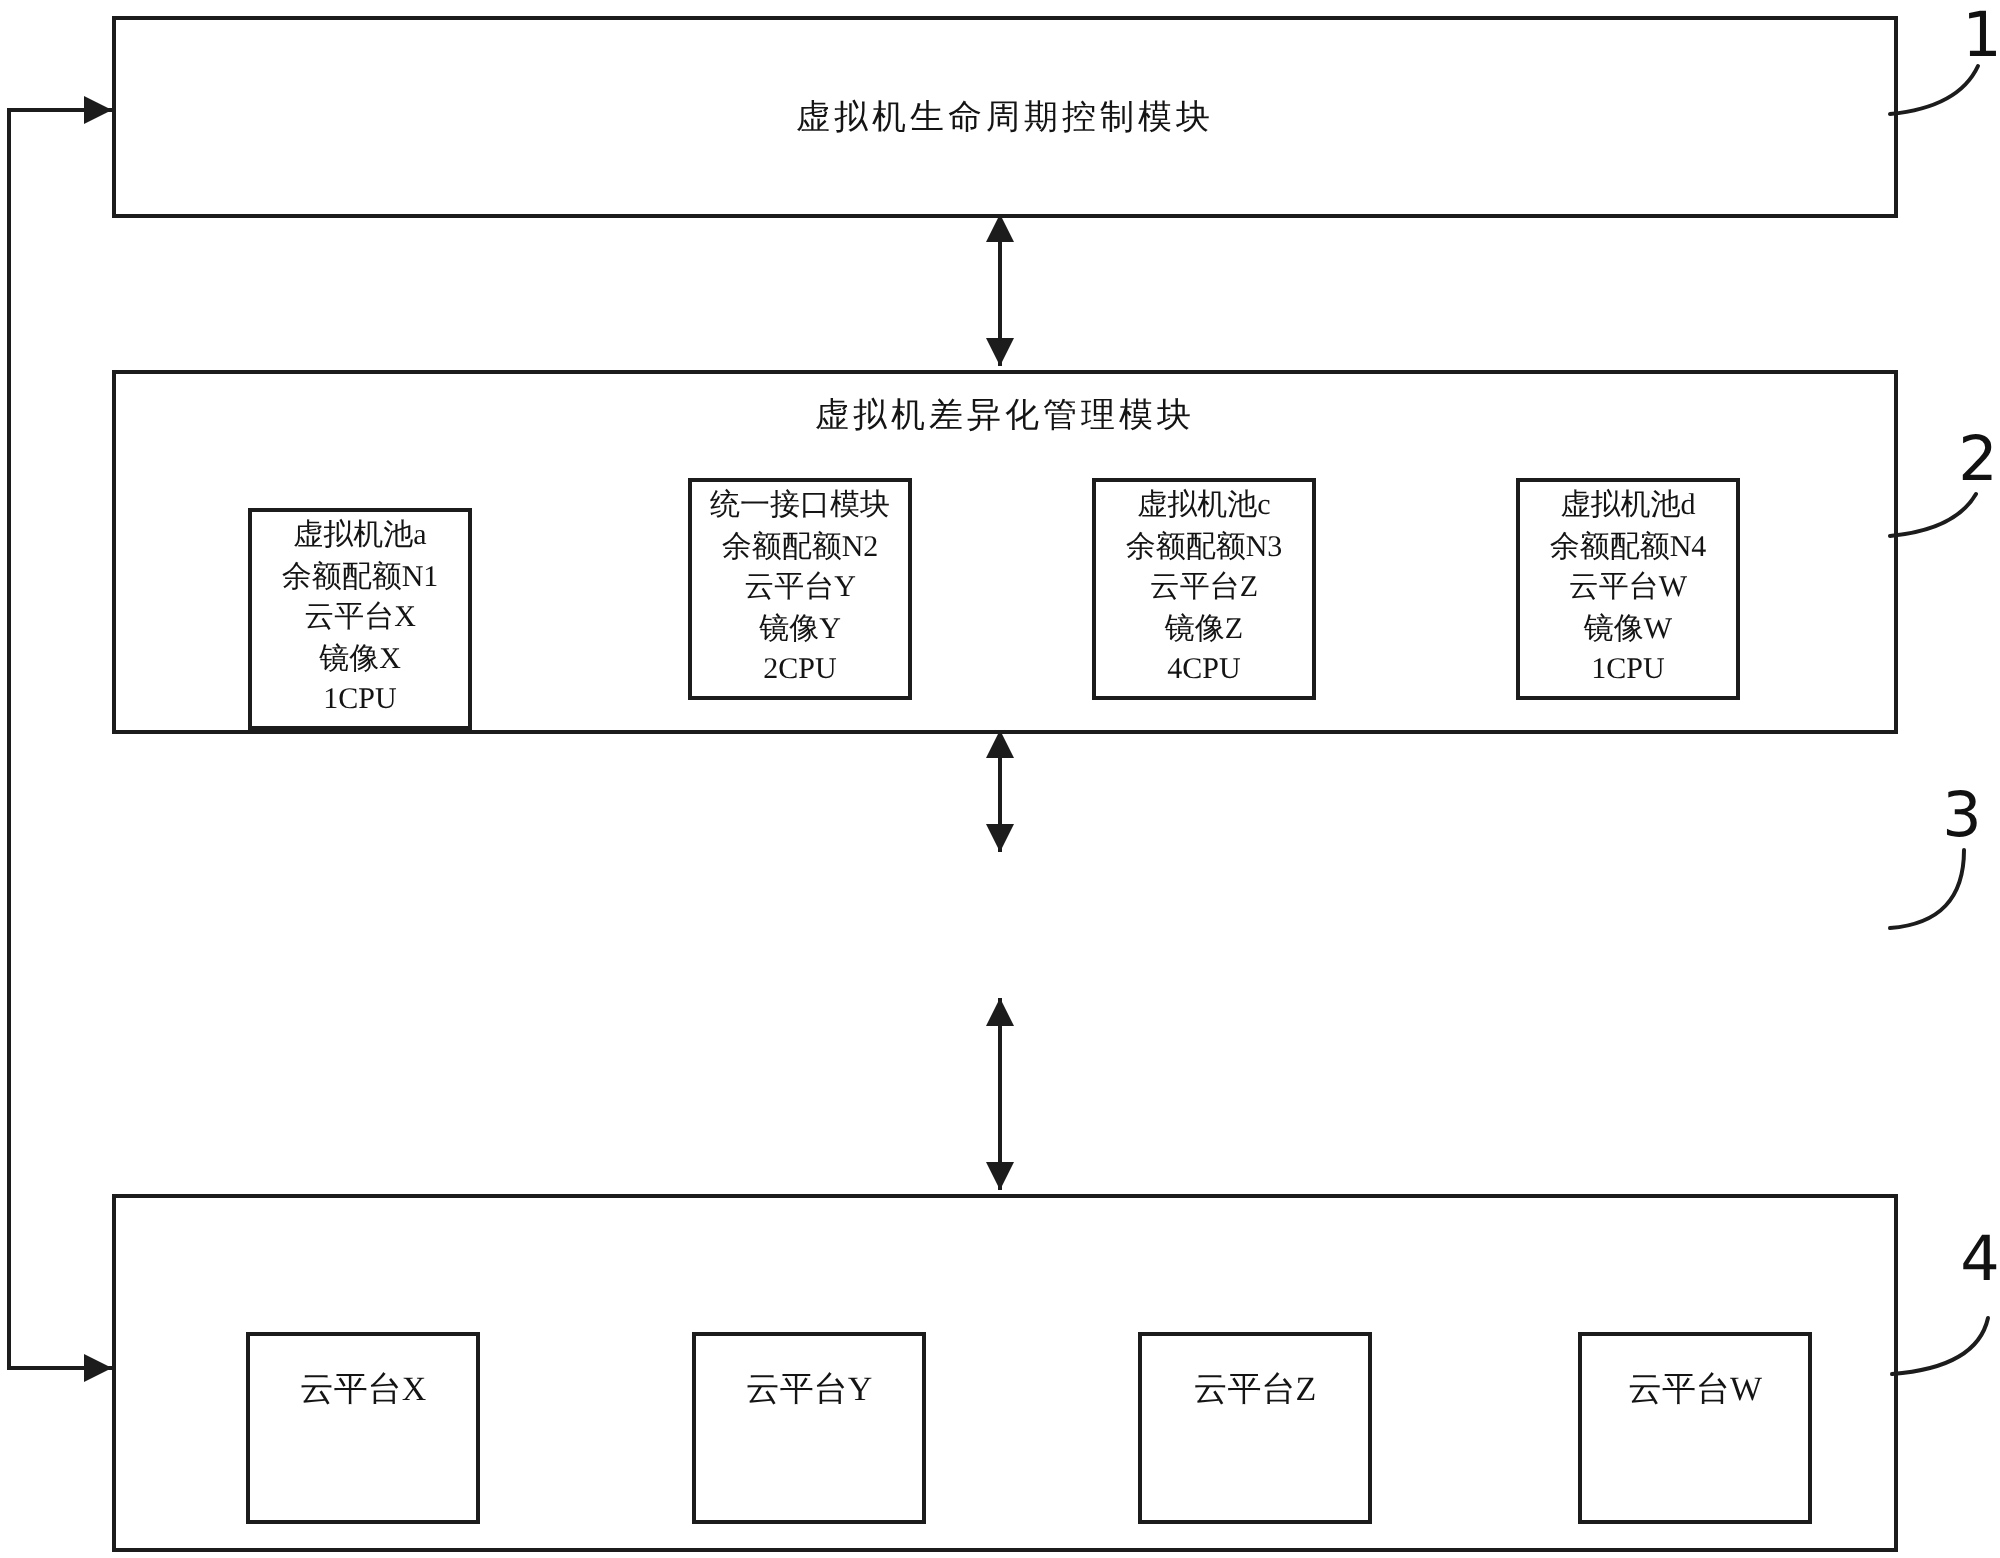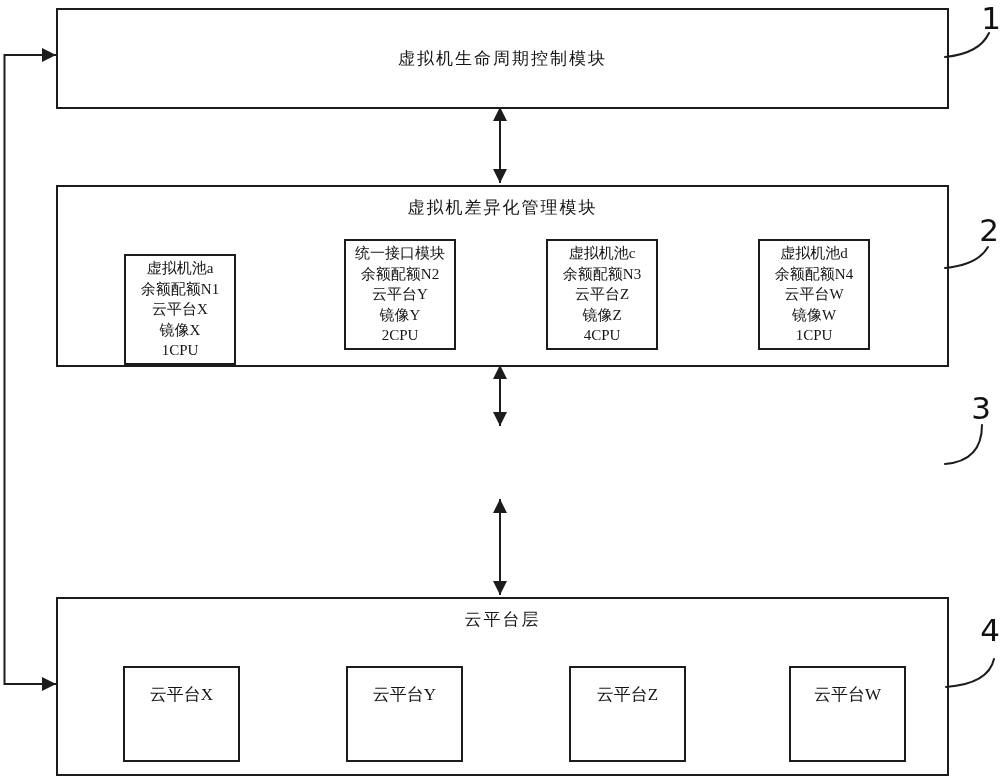--- a/index.html
+++ b/index.html
@@ -92,21 +92,20 @@
       <span>虚拟机池d</span>
       <span>余额配额N4</span>
       <span>云平台W</span>
       <span>镜像W</span>
       <span>1CPU</span>
     </div>
   </div>
 
 
   <div class="module" id="m4">
-    <div class="m-title at-top">云平台层</div>
 
     <div class="plat" id="plat-x">
       <span>云平台X</span>
     </div>
     <div class="plat" id="plat-y">
       <span>云平台Y</span>
     </div>
     <div class="plat" id="plat-z">
       <span>云平台Z</span>
     </div>

